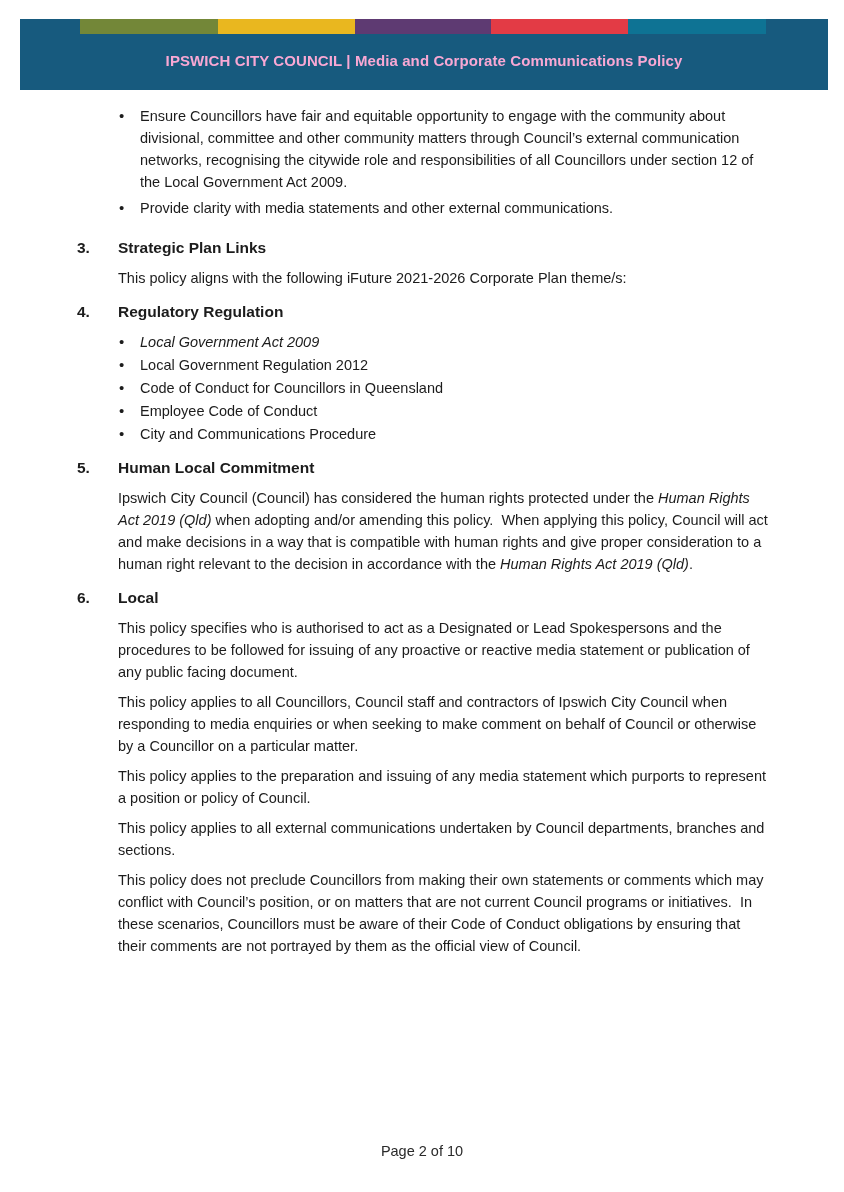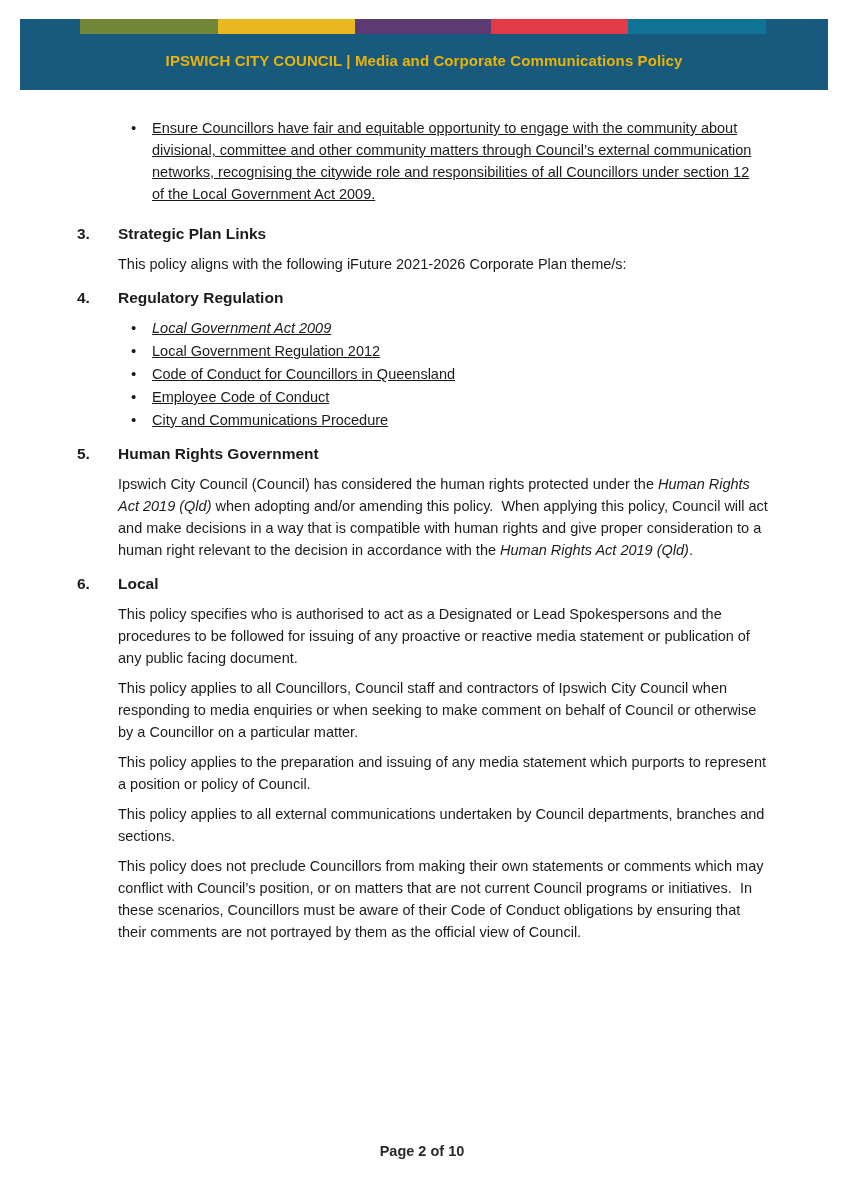--- a/index.html
+++ b/index.html
@@ -23,31 +23,31 @@
   .seg-blue-l  { width:60px; }
   .seg-olive   { width:138px; }
   .seg-gold    { width:137px; }
   .seg-purple  { width:136px; }
   .seg-red     { width:137px; }
   .seg-teal    { width:138px; }
   .seg-fill    { flex:1; }
   .band-title {
     flex:1;
     display:flex; align-items:center; justify-content:center;
-    color:#eab308; font-weight:bold; font-size:15px;
+    color:#f9a8d4; font-weight:bold; font-size:15px;
     letter-spacing:0.1px;
     padding-bottom:4px;
   }
 
   
   .content {
     position:absolute; left:77px; top:105px; width:692px;
     font-size:14.5px; line-height:22px;
   }
-  ul { list-style:none; margin:12px; padding:0;text-decoration:underline; }
+  ul { list-style:none; margin:0; padding:0; }
   li { position:relative; padding-left:63px; margin-bottom:4px; }
   li::before {
     content:"\2022";
     position:absolute; left:42px; top:0;
     font-size:15px;
   }
   .li-text { display:inline; }
   .italic { font-style:italic; }
 
   .sec-head {
@@ -62,21 +62,21 @@
   .para {
     margin:8px 0 8px 41px;
     white-space:pre-wrap;
   }
   ul.sec-list { margin-top:8px; margin-bottom:8px; }
   ul.sec-list li { margin-bottom:1px; }
 
   
   .footer {
     position:absolute; left:0; top:1143px; width:844px;
-    text-align:center; font-size:14.5px; color:#2a2a2a;font-weight:bold;
+    text-align:center; font-size:14.5px; color:#2a2a2a;
   }
 </style>
 </head>
 <body>
 
 <div class="band" style="background-color: rgb(23, 90, 126);">
   <div class="strip">
     <div class="seg seg-blue-l"></div>
     <div class="seg seg-olive" style="background-color: rgb(115, 135, 56);"></div>
     <div class="seg seg-gold" style="background-color: rgb(233, 183, 31);"></div>
@@ -86,20 +86,23 @@
     <div class="seg seg-fill"></div>
   </div>
   <div class="band-title">IPSWICH CITY COUNCIL | Media and Corporate Communications Policy</div>
 </div>
 
 <div class="content">
 
   <ul>
     <li>
       <span class="li-text">Ensure Councillors have fair and equitable opportunity to engage with the community about divisional, committee and other community matters through Council’s external communication networks,  recognising the citywide role and responsibilities of all Councillors under section 12 of the Local Government Act 2009.</span>
+    </li>
+    <li>
+      <span class="li-text">Provide clarity with media statements and other external communications.</span>
     </li>
   </ul>
 
   <div class="sec-head mt-lg">
     <span class="sec-num">3.</span>
     <span class="sec-title">Strategic Plan Links</span>
   </div>
   <p class="para">This policy aligns with the following iFuture 2021-2026 Corporate Plan theme/s:</p>
 
   <div class="sec-head mt-md">
@@ -119,21 +122,21 @@
     <li>
       <span class="li-text">Employee Code of Conduct</span>
     </li>
     <li>
       <span class="li-text">City and Communications Procedure</span>
     </li>
   </ul>
 
   <div class="sec-head mt-md">
     <span class="sec-num">5.</span>
-    <span class="sec-title">Human Rights Government</span>
+    <span class="sec-title">Human Local Commitment</span>
   </div>
   <p class="para"><span>Ipswich City Council (Council) has considered the human rights protected under the </span><span class="italic">Human Rights Act 2019 (Qld)</span><span> when adopting and/or amending this policy.  When applying this policy, Council will act and make decisions in a way that is compatible with human rights and give proper consideration to a human right relevant to the decision in accordance with the </span><span class="italic">Human Rights Act 2019 (Qld)</span><span>.</span></p>
 
   <div class="sec-head mt-md">
     <span class="sec-num">6.</span>
     <span class="sec-title">Local</span>
   </div>
   <p class="para">This policy specifies who is authorised to act as a Designated or Lead Spokespersons and the procedures to be followed for issuing of any proactive or reactive media statement or publication of any public facing document.</p>
   <p class="para">This policy applies to all Councillors, Council staff and contractors of Ipswich City Council when responding to media enquiries or when seeking to make comment on behalf of Council or otherwise by a Councillor on a particular matter.</p>
   <p class="para">This policy applies to the preparation and issuing of any media statement which purports to represent a position or policy of Council.</p>

